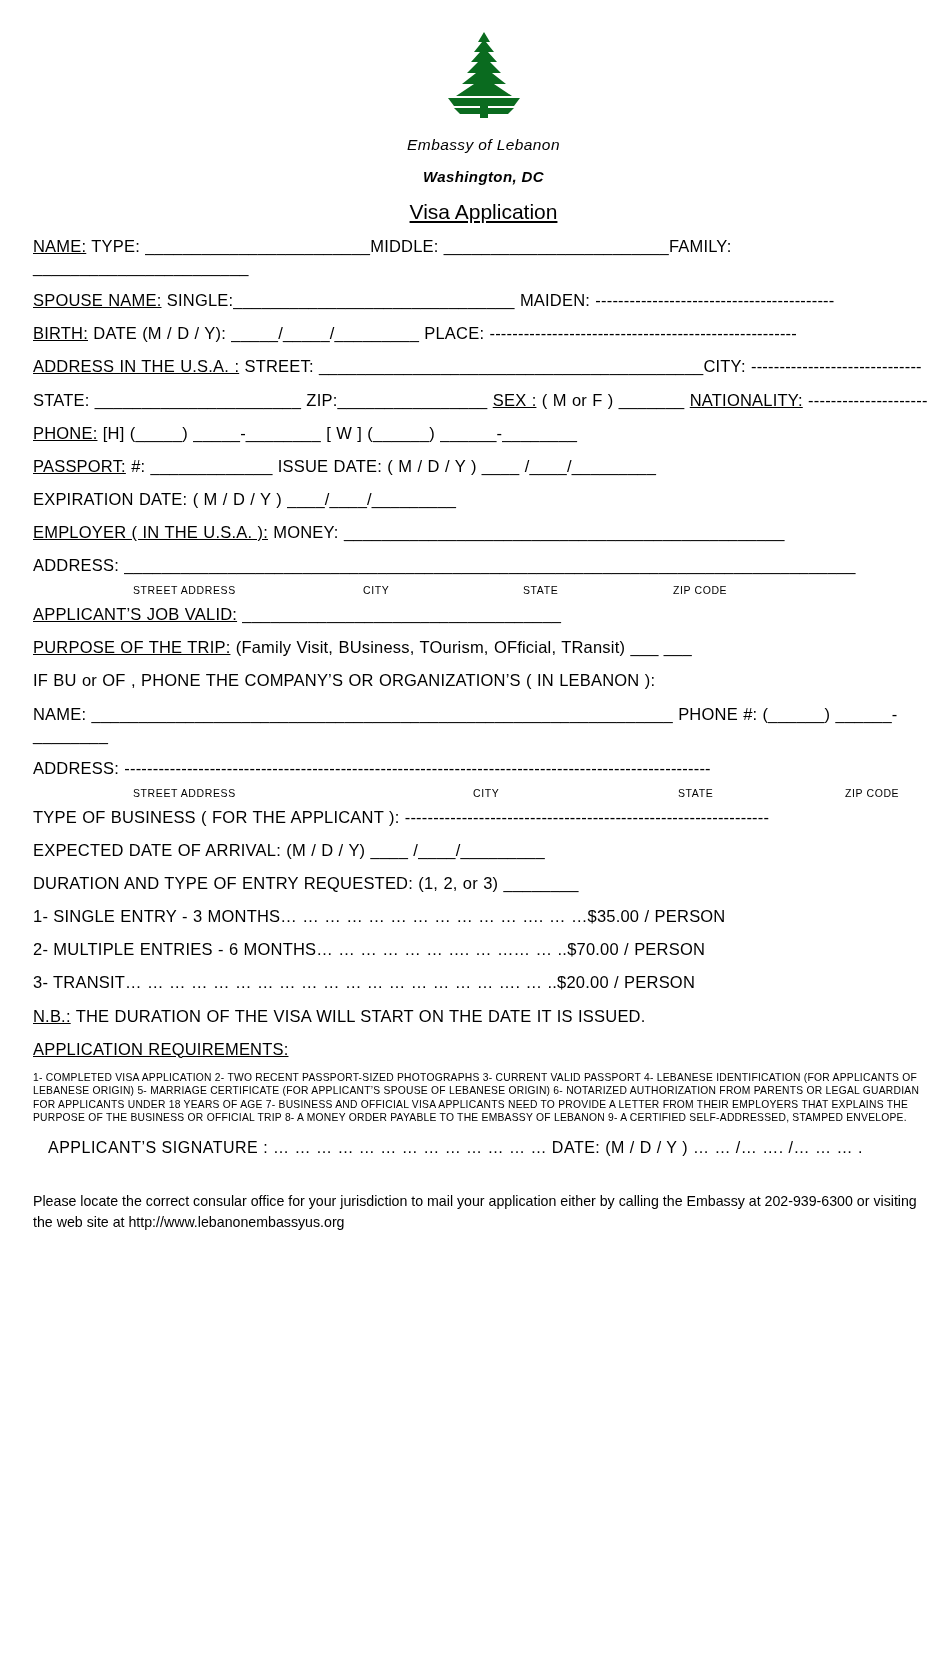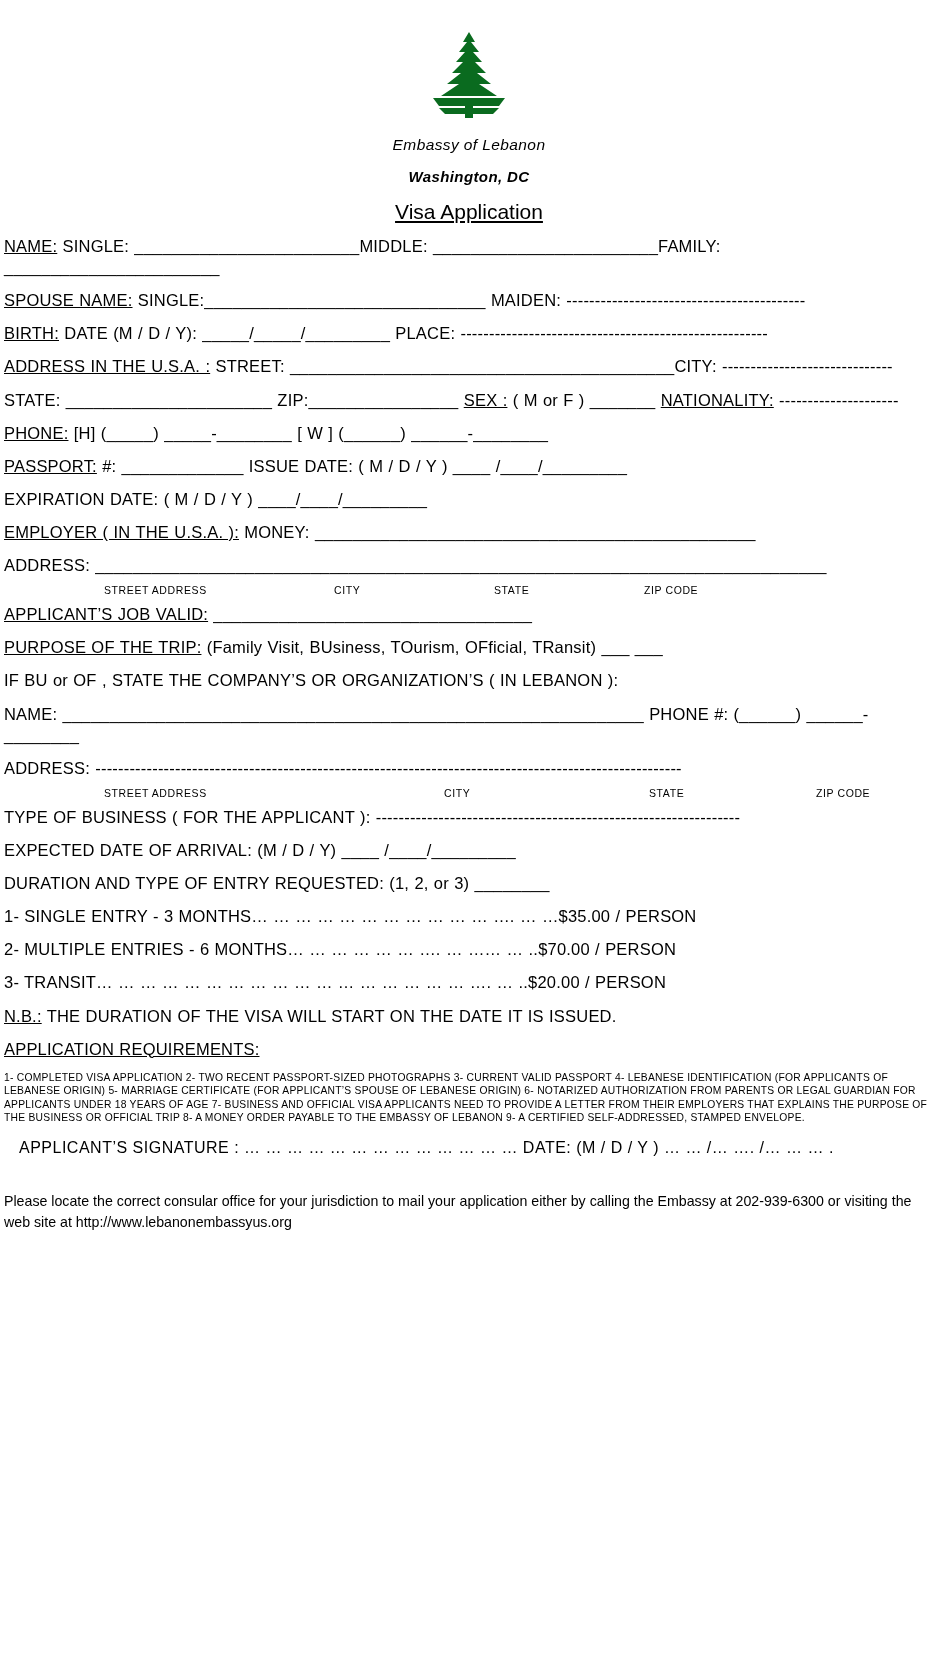--- a/index.html
+++ b/index.html
@@ -10,21 +10,21 @@
   body {
     width: 950px;
     min-height: 1677px;
     font-family: "Liberation Sans", sans-serif;
     color: #000000;
   }
   .page {
     width: 950px;
     min-height: 1677px;
     box-sizing: border-box;
-    padding: 18px 16px 20px 4px;
+    padding: 18px 16px 20px 33px;
     position: relative;
   }
   .logo-wrap {
     text-align: center;
     margin-top: 8px;
     margin-bottom: 6px;
   }
   .cedar {
     display: inline-block;
     width: 100px;
@@ -104,21 +104,21 @@
         </g>
       </svg>
     </span>
   </div>
 
   <div class="hdr">Embassy of Lebanon</div>
   <div class="hdr2">Washington, DC</div>
   <div class="hdr3"><span>Visa Application</span></div>
 
   <div class="line">
-    <span class="u">NAME:</span><span> SINGLE: ________________________MIDDLE: ________________________FAMILY: _______________________</span>
+    <span class="u">NAME:</span><span> TYPE: ________________________MIDDLE: ________________________FAMILY: _______________________</span>
   </div>
 
   <div class="line">
     <span class="u">SPOUSE NAME:</span><span> SINGLE:______________________________ MAIDEN: ------------------------------------------</span>
   </div>
 
   <div class="line">
     <span class="u">BIRTH:</span><span> DATE (M / D / Y): _____/_____/_________ PLACE: ------------------------------------------------------</span>
   </div>
 
@@ -154,21 +154,21 @@
   </div>
 
   <div class="line tight">
     <span class="u">APPLICANT’S JOB VALID:</span><span> __________________________________</span>
   </div>
 
   <div class="line">
     <span class="u">PURPOSE OF THE TRIP:</span><span> (Family Visit, BUsiness, TOurism, OFficial, TRansit) ___ ___</span>
   </div>
 
-  <div class="line">IF BU or OF , STATE THE COMPANY’S OR ORGANIZATION’S ( IN LEBANON ):</div>
+  <div class="line">IF BU or OF , PHONE THE COMPANY’S OR ORGANIZATION’S ( IN LEBANON ):</div>
 
   <div class="line">NAME: ______________________________________________________________ PHONE #: (______) ______-________</div>
 
   <div class="line">ADDRESS: -------------------------------------------------------------------------------------------------------</div>
 
   <div class="cols">
     <span style="left:100px;">STREET ADDRESS</span>
     <span style="left:440px;">CITY</span>
     <span style="left:645px;">STATE</span>
     <span style="left:812px;">ZIP CODE</span>

